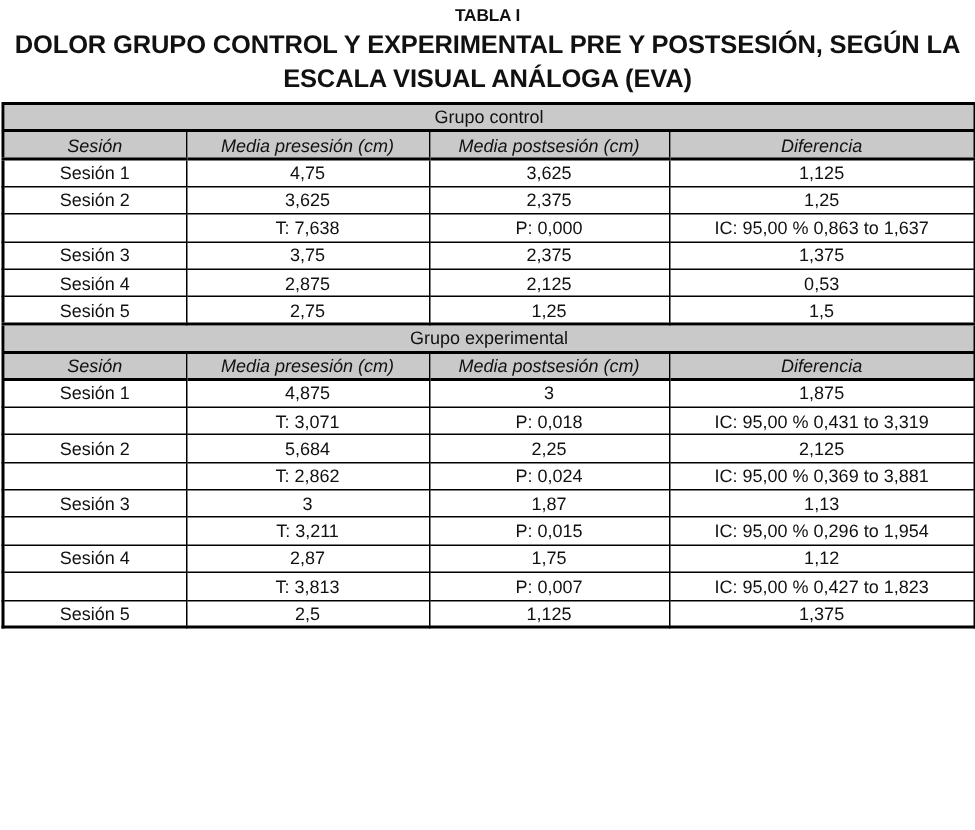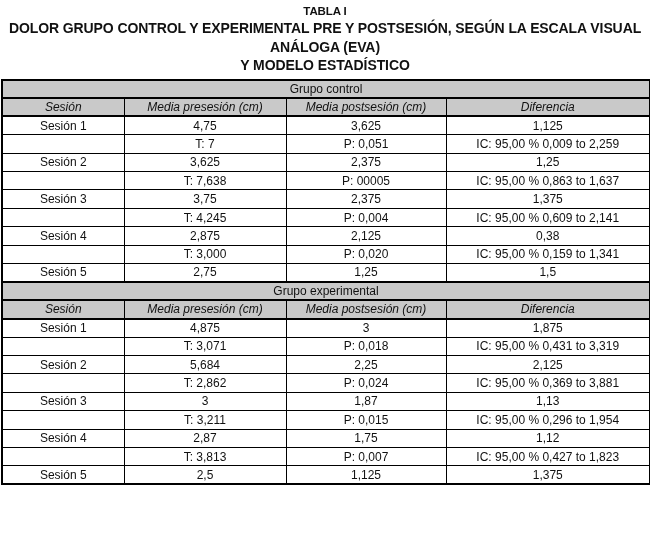--- a/index.html
+++ b/index.html
@@ -19,21 +19,21 @@
     padding-top: 4px;
     font-weight: bold;
     line-height: 1.32;
     letter-spacing: -0.1px;
   }
   .title-caption {
     font-size: 11.5px;
     display: block;
   }
   .title-line {
-    font-size: 14px;
+    font-size: 17px;
     display: block;
   }
   table.stats {
     width: 648px;
     margin: 4px 1px 0 1px;
     border-collapse: collapse;
     table-layout: fixed;
     border: 2px solid var(--border-color, #000);
   }
   table.stats td {
@@ -58,21 +58,20 @@
     border-bottom: 2px solid var(--border-color, #000);
   }
 </style>
 </head>
 <body>
 
 <div class="page">
   <div class="title-block">
     <span class="title-caption">TABLA I</span>
     <span class="title-line">DOLOR GRUPO CONTROL Y EXPERIMENTAL PRE Y POSTSESIÓN, SEGÚN LA ESCALA VISUAL ANÁLOGA (EVA)</span>
-    <span class="title-line">Y MODELO ESTADÍSTICO</span>
   </div>
 
   <table class="stats">
     <colgroup>
       <col style="width:122px">
       <col style="width:162px">
       <col style="width:160px">
       <col style="width:204px">
     </colgroup>
     <tbody>
@@ -85,60 +84,42 @@
           <td>Media postsesión (cm)</td>
           <td>Diferencia</td>
         </tr>
         <tr>
           <td>Sesión 1</td>
           <td>4,75</td>
           <td>3,625</td>
           <td>1,125</td>
         </tr>
         <tr>
-          <td></td>
-          <td>T: 7</td>
-          <td>P: 0,051</td>
-          <td>IC: 95,00 % 0,009 to 2,259</td>
-        </tr>
-        <tr>
           <td>Sesión 2</td>
           <td>3,625</td>
           <td>2,375</td>
           <td>1,25</td>
         </tr>
         <tr>
           <td></td>
           <td>T: 7,638</td>
-          <td>P: 00005</td>
+          <td>P: 0,000</td>
           <td>IC: 95,00 % 0,863 to 1,637</td>
         </tr>
         <tr>
           <td>Sesión 3</td>
           <td>3,75</td>
           <td>2,375</td>
           <td>1,375</td>
         </tr>
         <tr>
-          <td></td>
-          <td>T: 4,245</td>
-          <td>P: 0,004</td>
-          <td>IC: 95,00 % 0,609 to 2,141</td>
-        </tr>
-        <tr>
           <td>Sesión 4</td>
           <td>2,875</td>
           <td>2,125</td>
-          <td>0,38</td>
-        </tr>
-        <tr>
-          <td></td>
-          <td>T: 3,000</td>
-          <td>P: 0,020</td>
-          <td>IC: 95,00 % 0,159 to 1,341</td>
+          <td>0,53</td>
         </tr>
         <tr>
           <td>Sesión 5</td>
           <td>2,75</td>
           <td>1,25</td>
           <td>1,5</td>
         </tr>
         <tr class="band-row">
           <td colspan="4">Grupo experimental</td>
         </tr>

